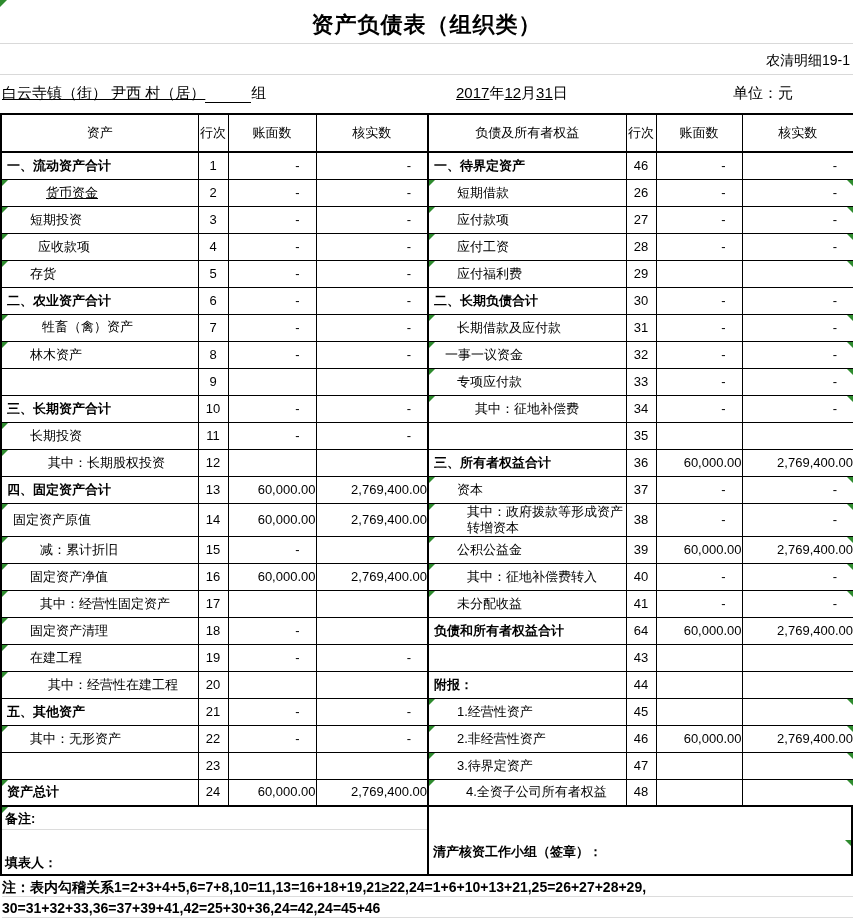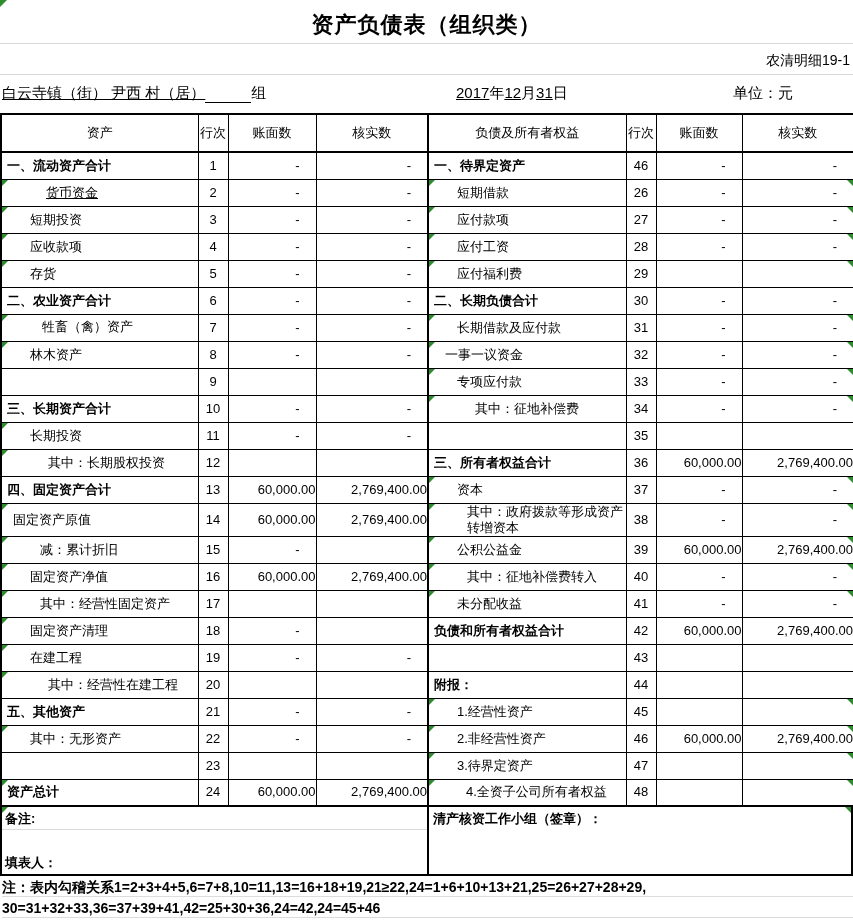--- a/index.html
+++ b/index.html
@@ -40,21 +40,21 @@
     border-top:6px solid #2e8b2e;border-right:6px solid transparent;}
   .tre{position:absolute;top:0;right:0;width:0;height:0;
     border-top:6px solid #2e8b2e;border-left:6px solid transparent;}
 
   .bottom-box{display:flex;width:853px;box-sizing:border-box;height:69px;
     border:2px solid #000;border-top:none;font-size:13px;font-weight:bold;}
   .bottom-left{width:427px;box-sizing:border-box;border-right:2px solid #000;position:relative;
     padding:3px 0 0 3px;}
   .bl-grid{position:absolute;left:0;right:0;top:22px;border-top:1px solid #dcdcdc;}
   .preparer{position:absolute;left:3px;bottom:2px;}
-  .bottom-right{flex:1;position:relative;padding:3px 0 0 4px;}
+  .bottom-right{flex:1;position:relative;padding:3px 0 0 4px;margin-top:33px;}
 
   .note{font-size:14px;font-weight:bold;padding-left:2px;}
   .note-line{height:21px;box-sizing:border-box;border-bottom:1px solid #dcdcdc;padding-top:3px;white-space:nowrap;}
 </style>
 </head>
 <body>
 
 <div class="page">
   <div class="page-tri"></div>
 
@@ -118,21 +118,21 @@
           <td class="lbl" style="padding-left: 28px;">短期投资<span class="tl"></span></td>
           <td class="line">3</td>
           <td class="val dash">-</td>
           <td class="val dash">-</td>
           <td class="lbl divider" style="padding-left: 28px;">应付款项<span class="tl"></span></td>
           <td class="line">27</td>
           <td class="val dash">-</td>
           <td class="val dash">-<span class="tre"></span></td>
         </tr>
         <tr class="body-row">
-          <td class="lbl" style="padding-left: 28px; font-family: Liberation Serif, serif;">应收款项<span class="tl"></span></td>
+          <td class="lbl" style="padding-left: 36px; font-family: Liberation Serif, serif;">应收款项<span class="tl"></span></td>
           <td class="line">4</td>
           <td class="val dash">-</td>
           <td class="val dash">-</td>
           <td class="lbl divider" style="padding-left: 28px;">应付工资<span class="tl"></span></td>
           <td class="line">28</td>
           <td class="val dash">-</td>
           <td class="val dash">-<span class="tre"></span></td>
         </tr>
         <tr class="body-row">
           <td class="lbl" style="padding-left: 28px;">存货<span class="tl"></span></td>
@@ -265,21 +265,21 @@
           <td class="line">41</td>
           <td class="val dash">-</td>
           <td class="val dash">-<span class="tre"></span></td>
         </tr>
         <tr class="body-row">
           <td class="lbl" style="padding-left: 28px;">固定资产清理<span class="tl"></span></td>
           <td class="line">18</td>
           <td class="val dash">-</td>
           <td class="val"></td>
           <td class="lbl b divider" style="padding-left: 5px;">负债和所有者权益合计</td>
-          <td class="line">42</td>
+          <td class="line">64</td>
           <td class="val">60,000.00</td>
           <td class="val">2,769,400.00</td>
         </tr>
         <tr class="body-row">
           <td class="lbl top" style="padding-left: 28px;">在建工程<span class="tl"></span></td>
           <td class="line top">19</td>
           <td class="val dash top">-</td>
           <td class="val dash top">-</td>
           <td class="lbl divider" style="padding-left: 28px;"></td>
           <td class="line">43</td>

